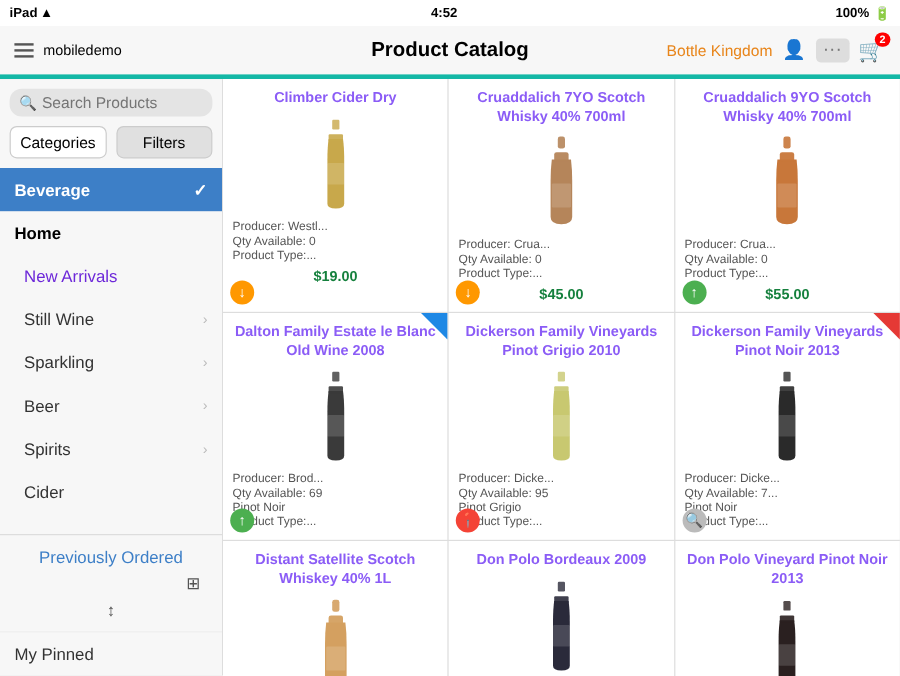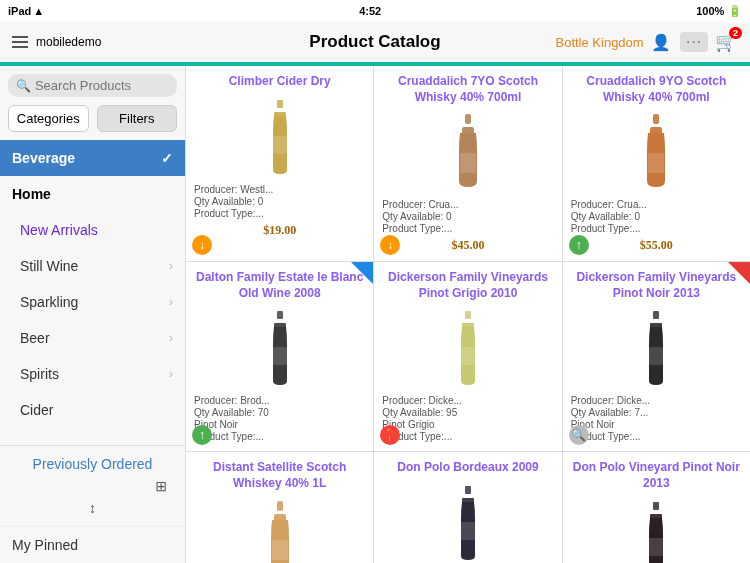--- a/index.html
+++ b/index.html
@@ -182,23 +182,22 @@
     .product-info {
       font-size: 10px;
       color: #555;
       width: 100%;
       margin-top: 2px;
     }
     .product-info div { margin-bottom: 1px; }
     .product-price {
       font-size: 12px;
       font-weight: 600;
-      color: #a16207;
+      color: #15803d;
       margin-top: 3px;
-      font-family: Liberation Serif, serif;
     }
     .status-icon {
       position: absolute;
       bottom: 6px;
       left: 6px;
       width: 20px;
       height: 20px;
       border-radius: 50%;
       display: flex;
       align-items: center;
@@ -382,21 +381,21 @@
     <div class="product-image">
       <svg class="bottle-svg" viewBox="0 0 28 80" xmlns="http://www.w3.org/2000/svg">
       <rect x="11" y="2" width="6" height="8" rx="1" fill="#3a3a3a" opacity="0.8"></rect>
       <path d="M8 18 Q7 25 7 35 L7 72 Q7 76 14 76 Q21 76 21 72 L21 35 Q21 25 20 18 Z" fill="#3a3a3a"></path>
       <rect x="8" y="14" width="12" height="6" rx="1" fill="#3a3a3a" opacity="0.9"></rect>
       <rect x="7" y="38" width="14" height="18" rx="1" fill="rgba(255,255,255,0.15)"></rect>
     </svg>
     </div>
     <div class="product-info">
             <div>Producer: Brod...</div>
-            <div>Qty Available: 70</div>
+            <div>Qty Available: 69</div>
             <div>Pinot Noir</div>
             <div>Product Type:...</div>
           </div>
 
     <div class="status-icon status-green">↑</div>
   </div>
         <div class="product-card">
 
     <div class="product-name">Dickerson Family Vineyards Pinot Grigio 2010</div>
     <div class="product-image">

